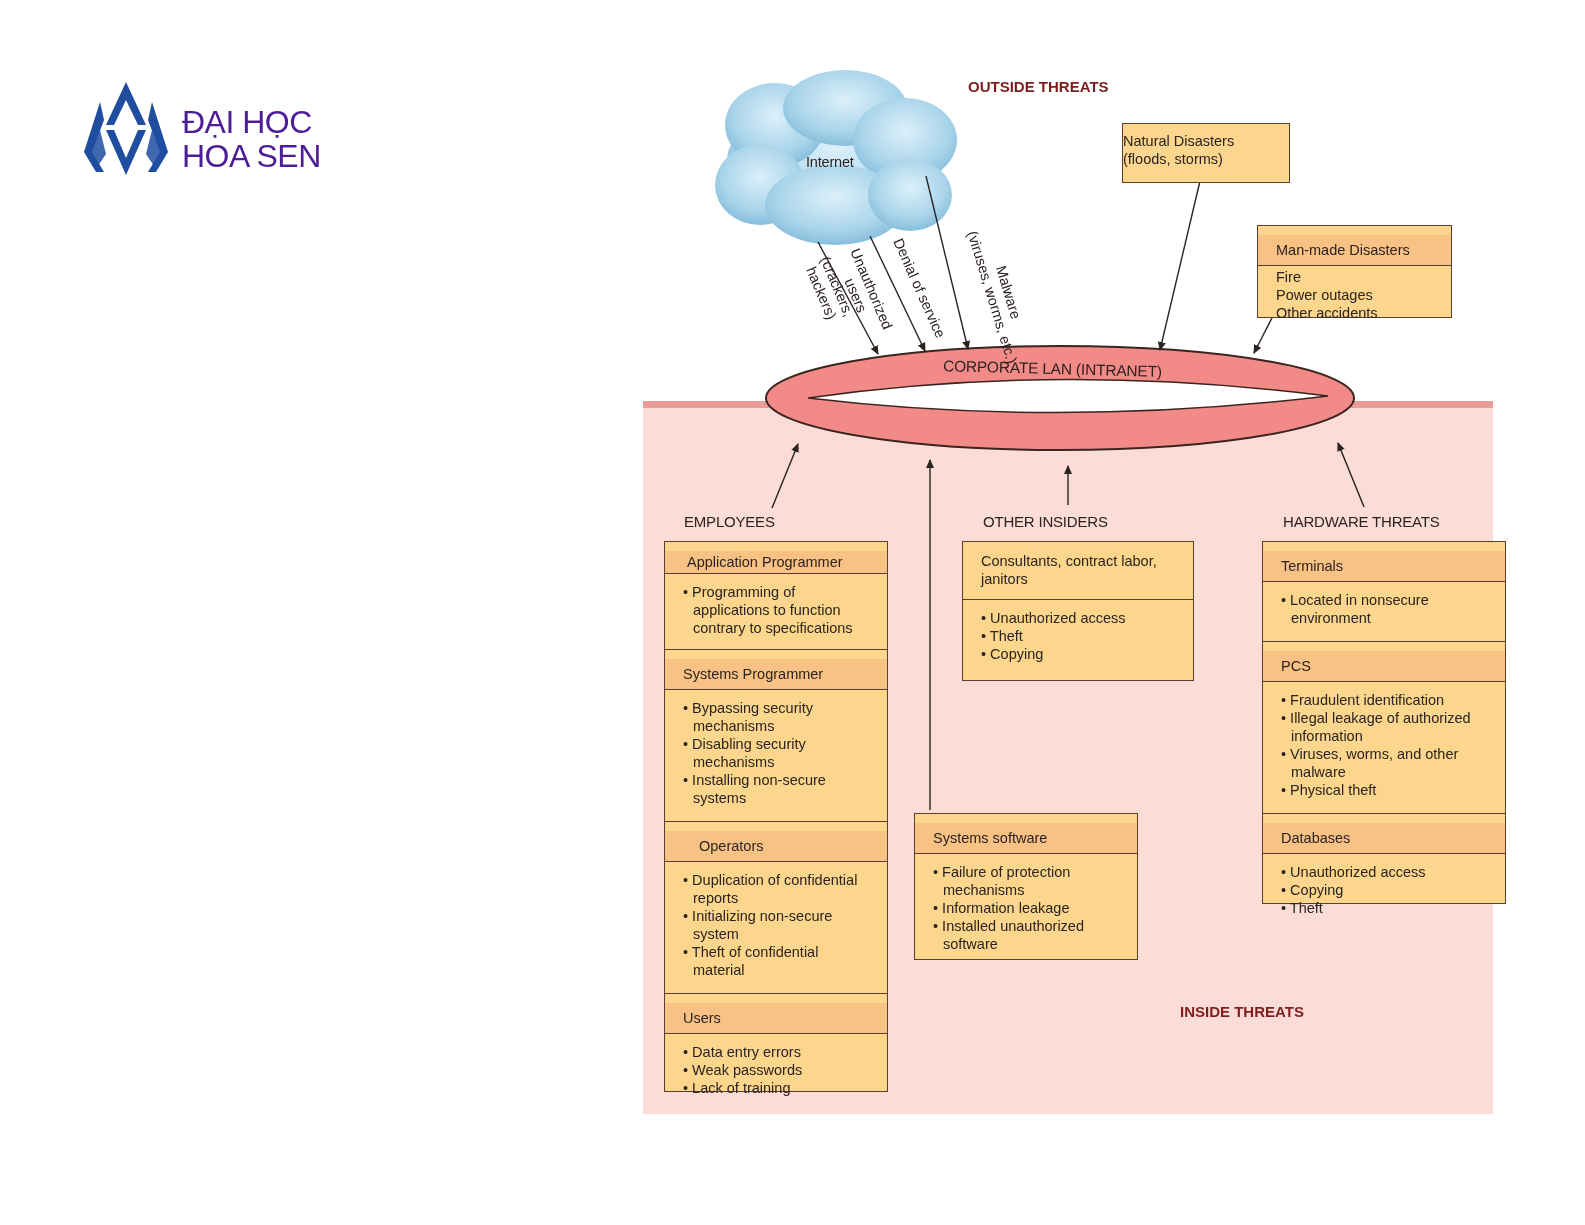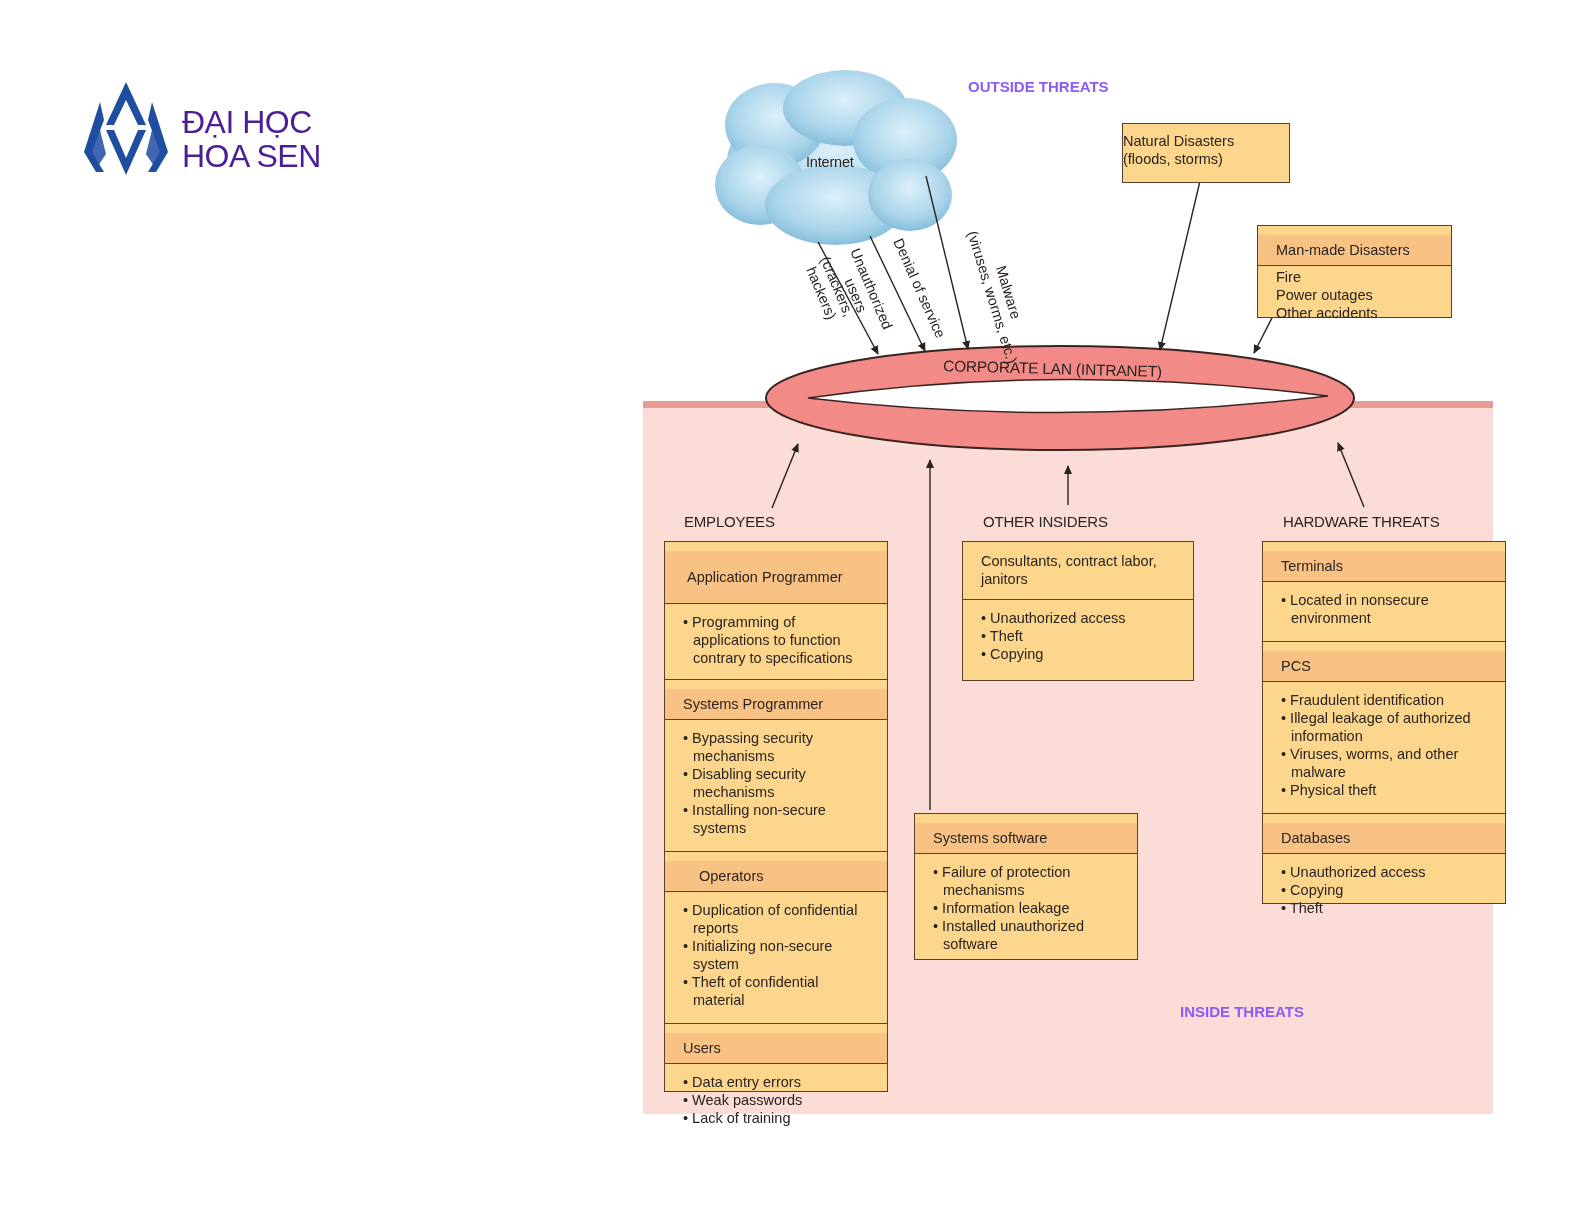--- a/index.html
+++ b/index.html
@@ -7,21 +7,21 @@
          font-family:"Liberation Sans", sans-serif; color:#2b2320; }
   .abs { position:absolute; }
   
   .logo-text { position:absolute; left:182px; top:105px; font-family:Liberation Sans, sans-serif;
                color:#4c1d95; font-size:32px; line-height:34px; letter-spacing:-0.5px; }
   
   .inside-zone { position:absolute; left:643px; top:404px; width:850px; height:710px; background:#fbdcd6; }
   .inside-band { position:absolute; left:643px; top:401px; width:850px; height:7px; background:#e99c95; }
   svg.overlay { position:absolute; left:0; top:0; }
   .heading { position:absolute; font-size:15px; letter-spacing:-0.2px; color:#2b2320; white-space:nowrap; }
-  .bold-heading { position:absolute; font-size:15px; font-weight:bold; color:#8b5cf6; white-space:nowrap; }
+  .bold-heading { position:absolute; font-size:15px; font-weight:bold; color:#7f1d1d; white-space:nowrap; }
   .box { position:absolute; background:#fbd68c; border:1.5px solid #5a3f2c; box-sizing:border-box; }
   .box .sec-head { background:#f8c285; border-bottom:1.5px solid #5a3f2c; padding:4px 18px; font-size:14.5px; line-height:20px;margin-top:9px; }
   .box .sec-body { border-bottom:1.5px solid #5a3f2c; padding:9px 18px 10px 18px; font-size:14.5px; line-height:18px; }
   .box .sec-body:last-child, .box .sec-head:last-child { border-bottom:none; }
   .box ul { list-style:none; margin:0; padding:0; }
   .box li { padding-left:10px; text-indent:-10px; }
   .box li::before { content:"• "; }
   .plain { padding:5px 18px; font-size:14.5px; line-height:18px; }
   .rot { position:absolute; font-size:14.5px; line-height:17px; white-space:nowrap; transform-origin:0 0; color:#2b2320; text-align:center; }
 </style>
@@ -122,21 +122,21 @@
     <div>Power outages</div>
     <div>Other accidents</div>
   </div>
 </div>
 
 <div class="heading" style="left:684px;top:513px">EMPLOYEES</div>
 <div class="heading" style="left:983px;top:513px">OTHER INSIDERS</div>
 <div class="heading" style="left:1283px;top:513px">HARDWARE THREATS</div>
 
 <div class="box" style="left:664px;top:541px;width:224px;height:551px">
-  <div class="sec-head" style="padding:16px 22px">Application Programmer</div>
+  <div class="sec-head" style="padding:1px 22px">Application Programmer</div>
   <div class="sec-body" style="height:56px">
     <ul>
         <li>Programming of applications to function contrary to specifications</li>
       </ul>
   </div>
   <div class="sec-head" style="padding:5px 18px">Systems Programmer</div>
   <div class="sec-body" style="height:112px">
     <ul>
       <li>Bypassing security mechanisms</li>
       <li>Disabling security mechanisms</li>

